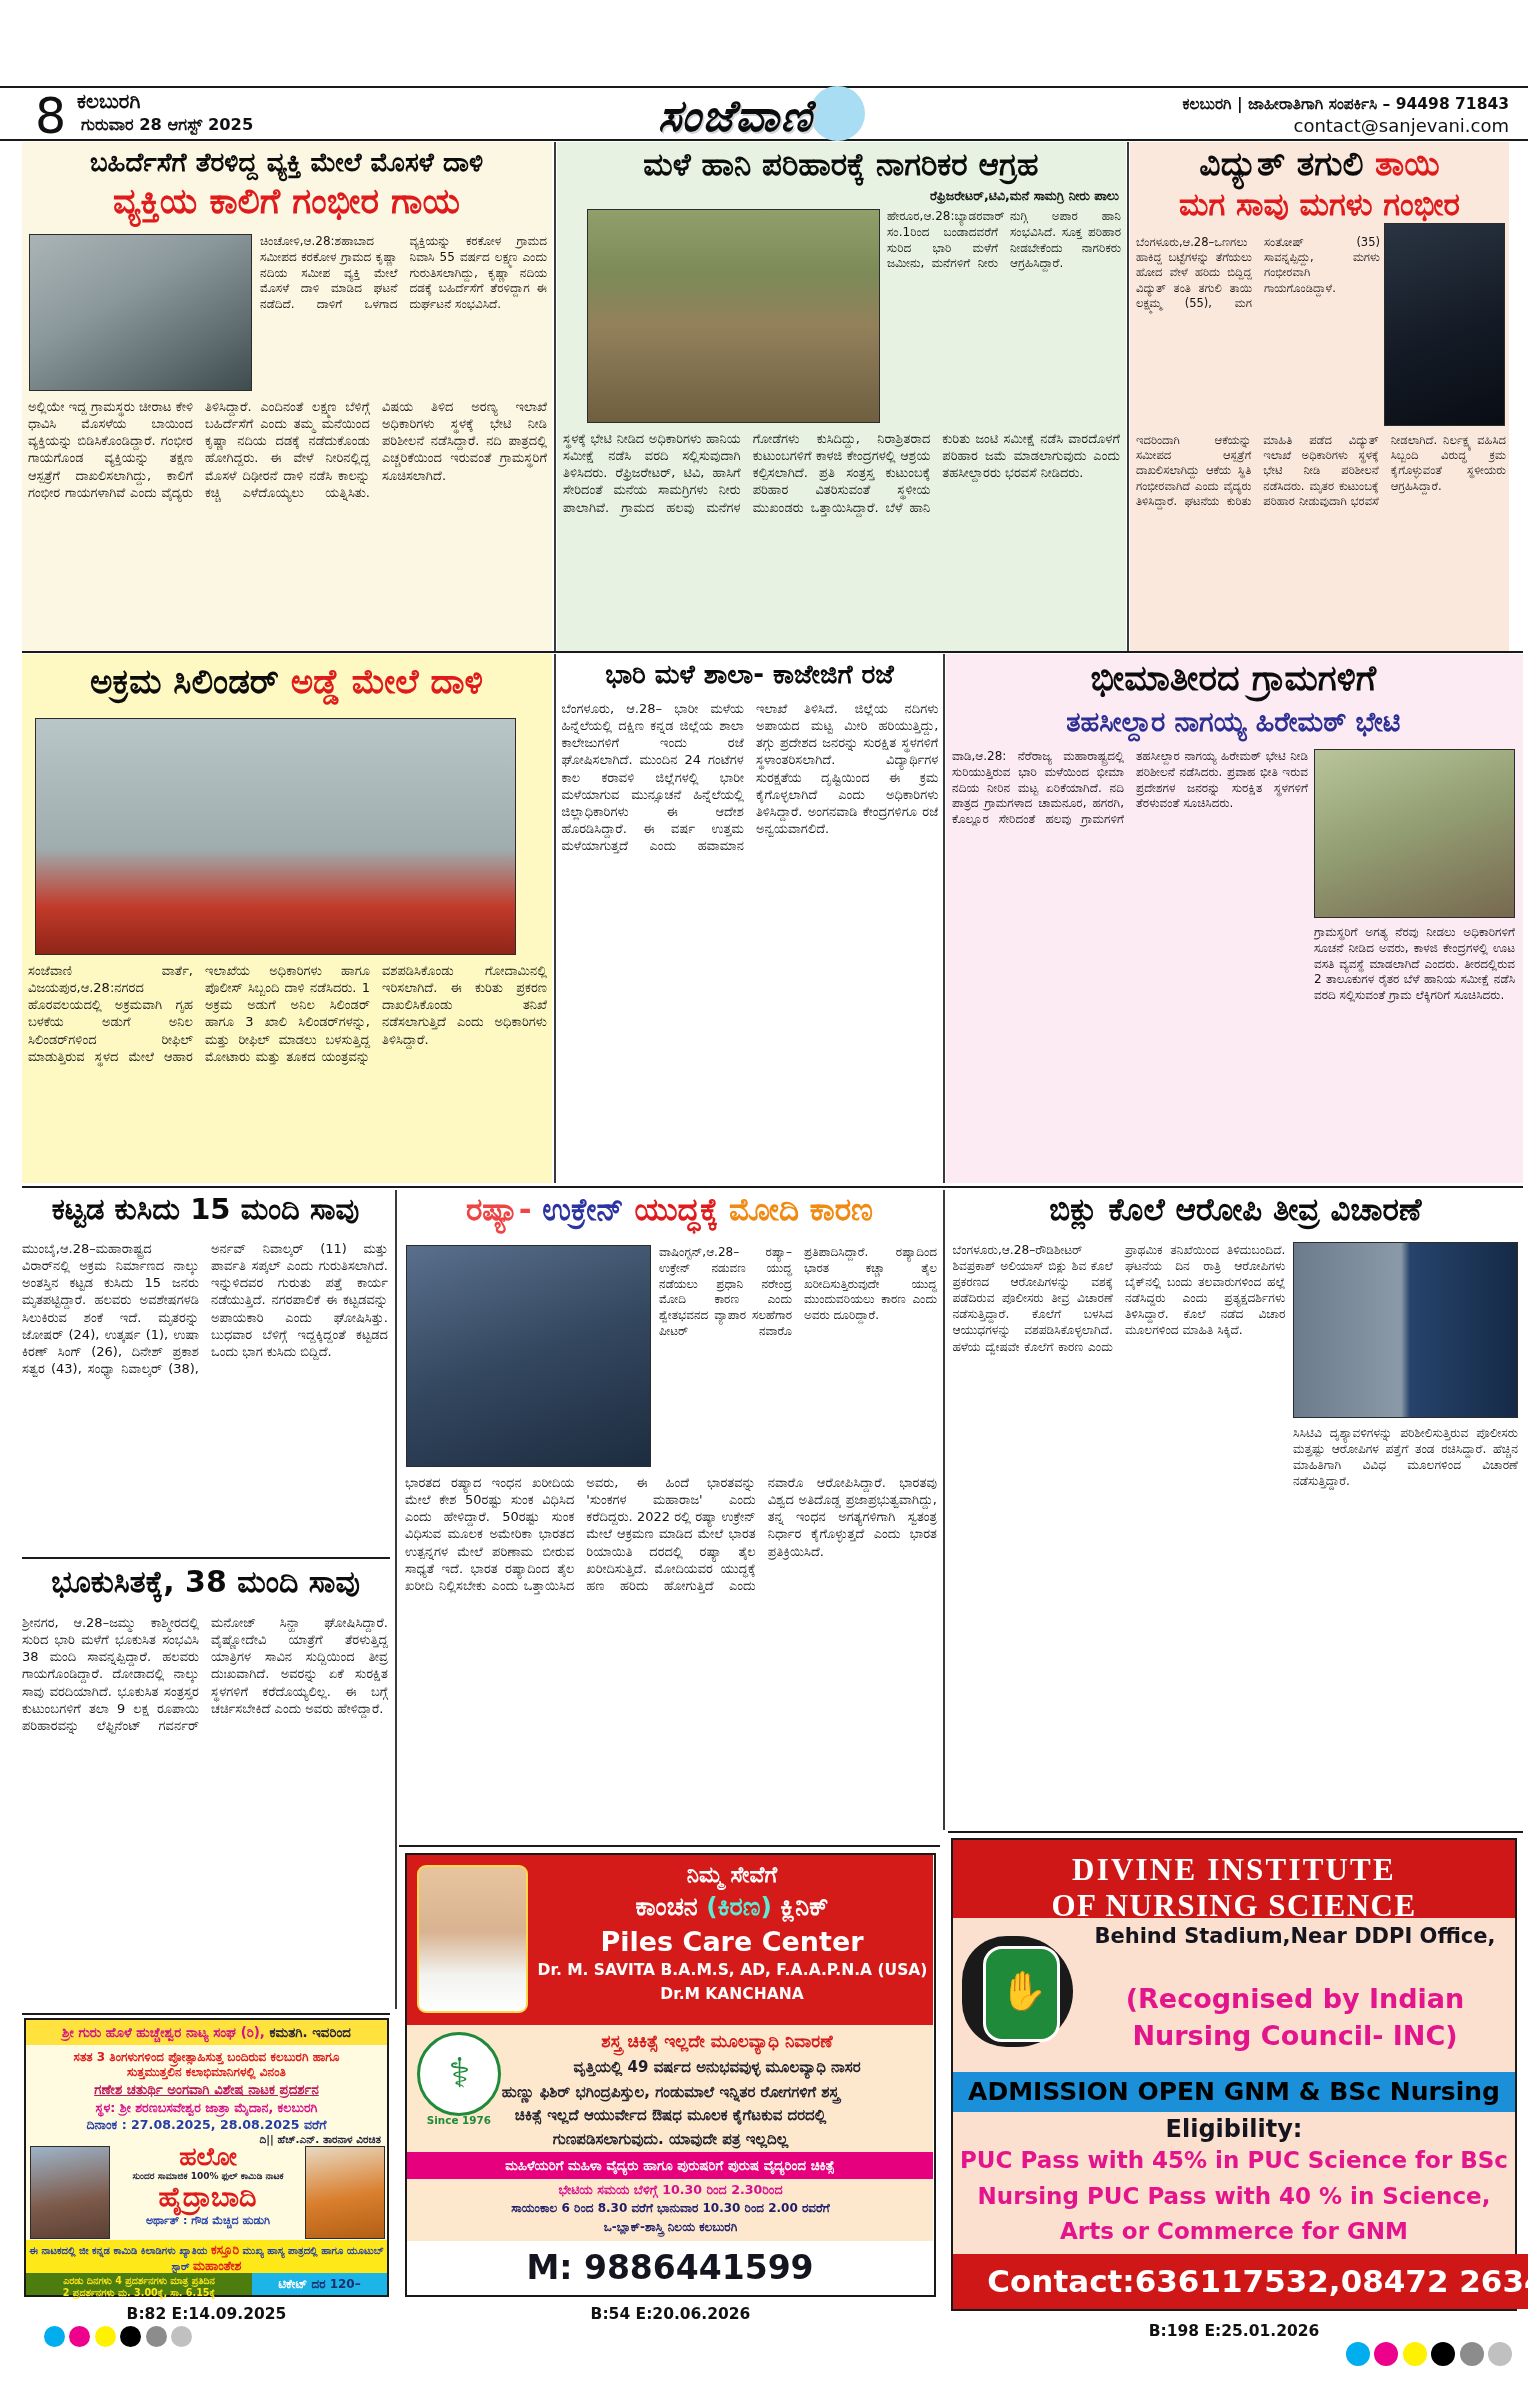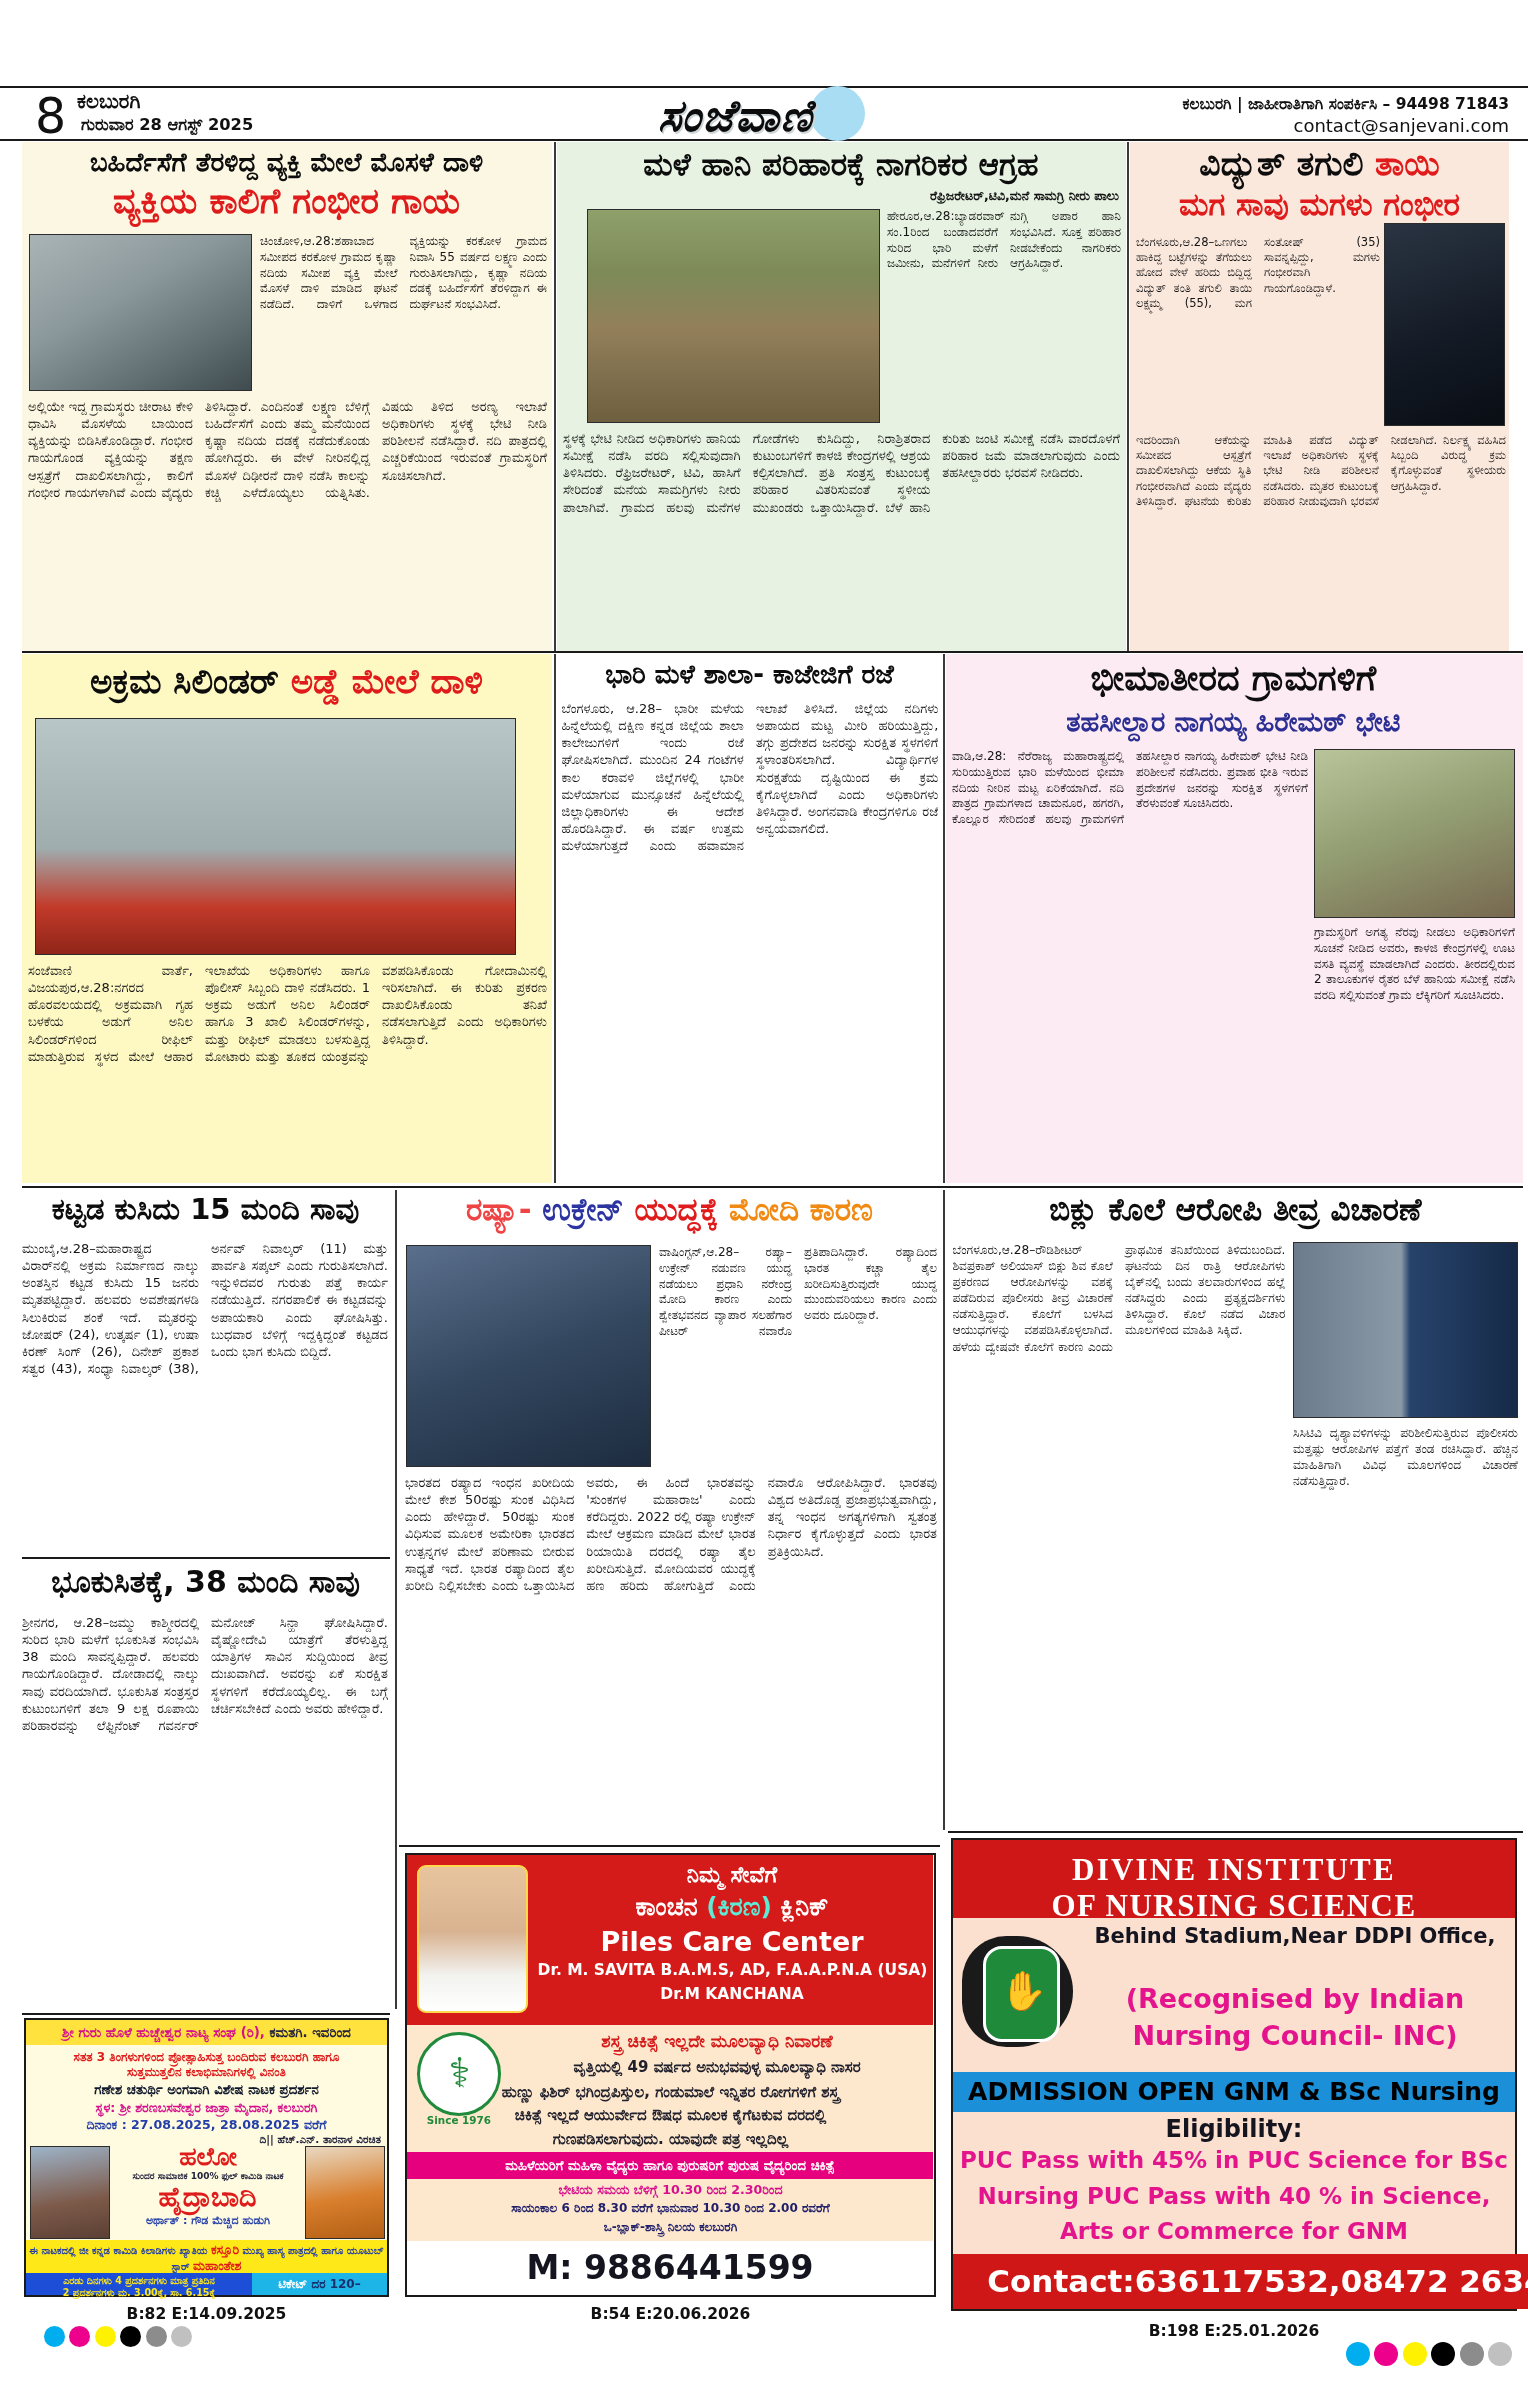--- a/index.html
+++ b/index.html
@@ -44,25 +44,25 @@
   .ph-bhima{background:linear-gradient(160deg,#b9c49a 0%,#94a074 45%,#77684f 100%);}
   .ph-nav{background:linear-gradient(160deg,#5a6f8c 0%,#33475f 50%,#1d2c40 100%);}
   .ph-bik{background:linear-gradient(90deg,#6b7b8c 0%,#8a9aa8 48%,#27436b 52%,#152a47 100%);}
   .ph-doc{background:linear-gradient(180deg,#e8c49e 0%,#d9b391 45%,#f2f2ef 75%,#ffffff 100%);}
   .ph-actor1{background:linear-gradient(170deg,#9db4c9 0%,#7d5a4a 60%,#5b4034 100%);}
   .ph-actor2{background:linear-gradient(170deg,#e8d9c2 0%,#d97f2e 55%,#b35f14 100%);}
   
   .ad-border{border:2.2px solid #1a1a1a;box-sizing:border-box;}
   .drama{background:#fffbe0;}
   .drama-band1{background:#ffe23e;}
-  .drama .mag{color:#d60f8c;} .drama .red{color:#e01b1b;} .drama .teal{color:#0f172a;}
+  .drama .mag{color:#d60f8c;} .drama .red{color:#e01b1b;} .drama .teal{color:#be185d;text-decoration:underline;}
   .drama .blu{color:#233ea8;} .drama .drk{color:#23233c;}
   .drama-title{color:#e01b1b;font-weight:bold;line-height:1;}
   .drama-yellow{background:#ffe818;}
-  .drama-redbox{background:#1d4ed8;color:#ffe818;font-weight:bold;}
+  .drama-redbox{background:#4d7c0f;color:#ffe818;font-weight:bold;}
   .drama-cyan{background:#1db4e8;color:#ffffff;font-weight:bold;}
   .piles-red{background:#d51a1a;color:#ffffff;}
   .piles-cream{background:#fde7cd;}
   .piles-band{background:#e6007e;color:#ffffff;}
   .nurse-red{background:#cf1717;color:#ffffff;}
   .nurse-cream{background:#fbe0d0;}
   .nurse-blue{background:#1b8fd8;color:#000000;}
   .nurse-mag{color:#e3148c;}
   .serif{font-family:"Liberation Serif","DejaVu Serif",serif;}
   .code{font-size:15.5px;font-weight:bold;color:#111;}

